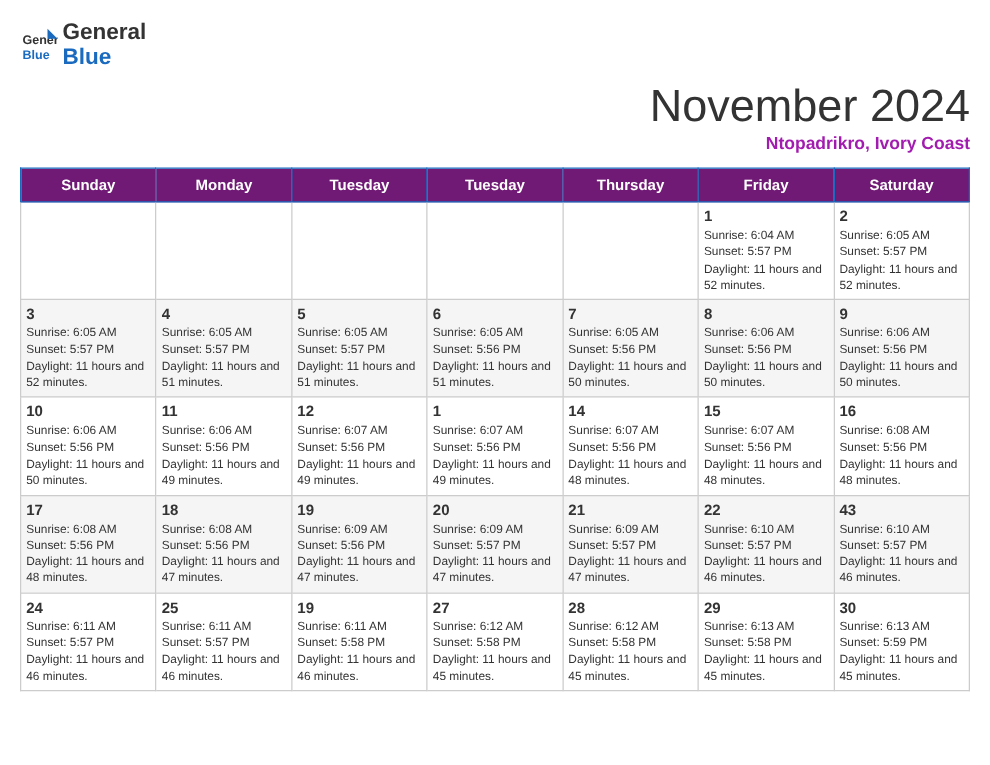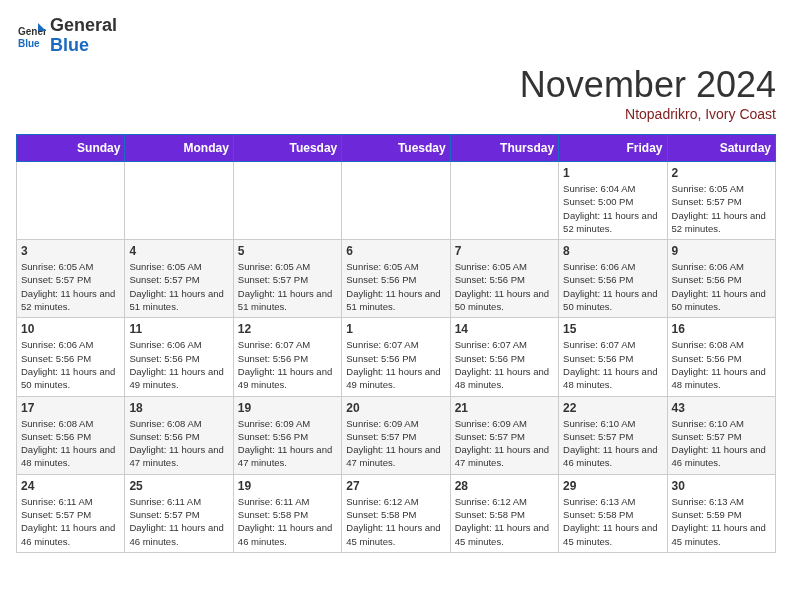--- a/index.html
+++ b/index.html
@@ -36,33 +36,34 @@
       text-align: right;
       margin-top: 48px;
     }
     .month-title {
       font-size: 36px;
       font-weight: normal;
       color: #333;
     }
     .location {
       font-size: 14px;
-      color: #7f1d1d;
+      color: #a21caf;
+      font-weight: bold;
     }
     .calendar {
       width: 100%;
       border-collapse: collapse;
     }
     .calendar thead tr th {
-      background-color: #6d28d9;
+      background-color: #701a75;
       color: #fff;
       font-size: 12px;
       font-weight: bold;
       padding: 6px 4px;
-      text-align: right;
+      text-align: center;
       border: 1px solid #1a6bbf;
     }
     .calendar tbody tr td {
       border: 1px solid #ccc;
       vertical-align: top;
       padding: 4px;
       width: calc(100% / 7);
       min-height: 85px;
       font-size: 10px;
       color: #333;
@@ -127,21 +128,21 @@
   <tbody id="calendar-body">
   <tr>
         <td class="empty"></td>
         <td class="empty"></td>
         <td class="empty"></td>
         <td class="empty"></td>
         <td class="empty"></td>
         <td>
           <span class="day-number">1</span>
           <div class="day-info" style="white-space: pre-line;">Sunrise: 6:04 AM
-Sunset: 5:00 PM
+Sunset: 5:57 PM
 Daylight: 11 hours and 52 minutes.</div>
         </td>
         <td>
           <span class="day-number">2</span>
           <div class="day-info" style="white-space: pre-line;">Sunrise: 6:05 AM
 Sunset: 5:57 PM
 Daylight: 11 hours and 52 minutes.</div>
         </td>
       </tr>
       <tr>

